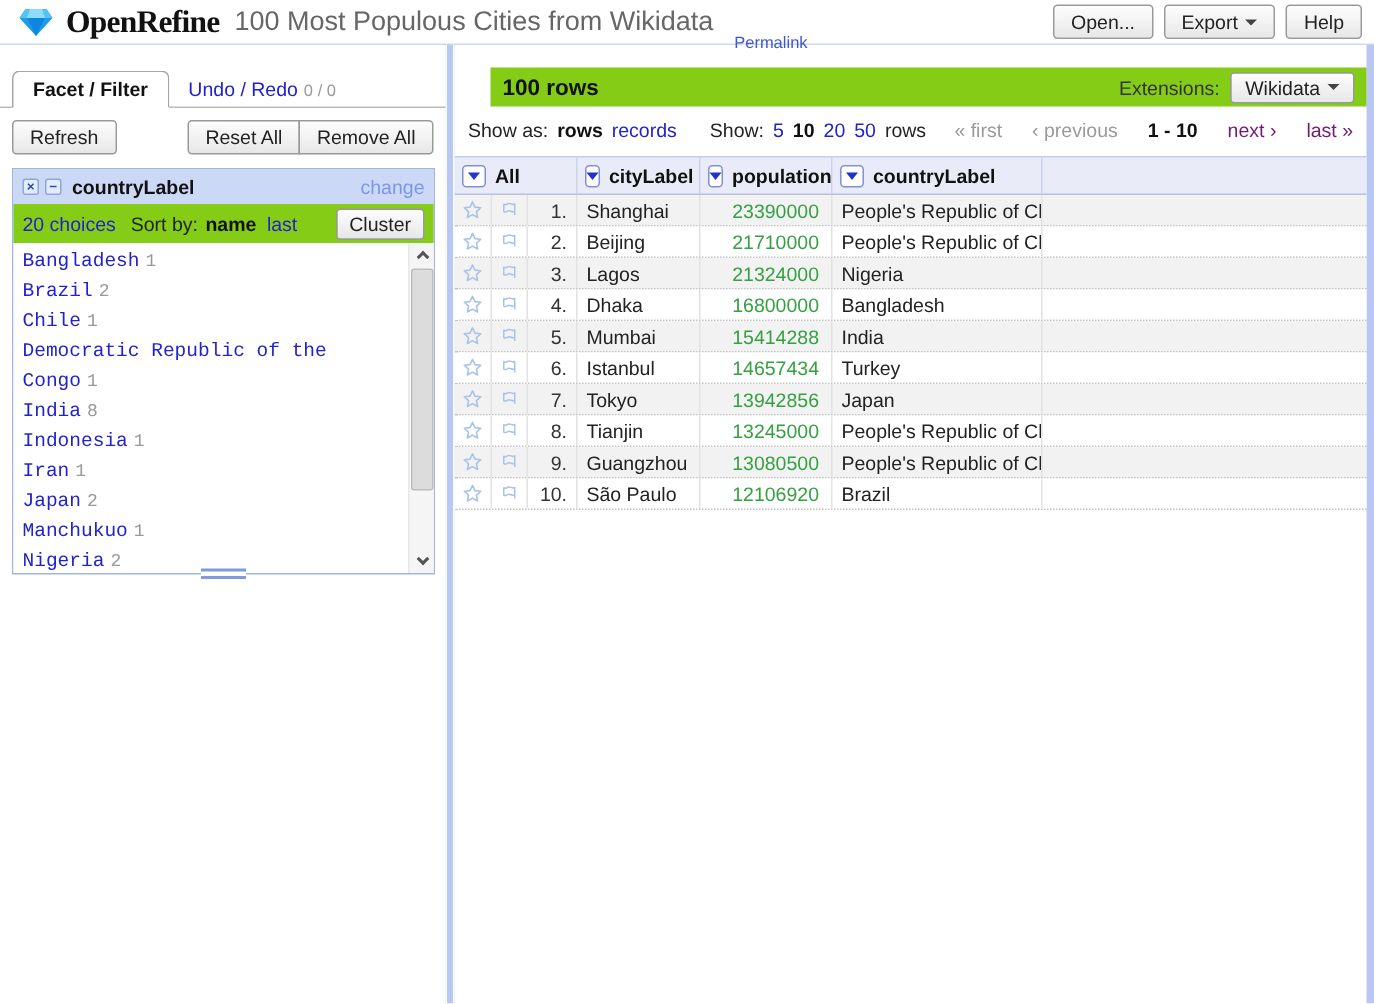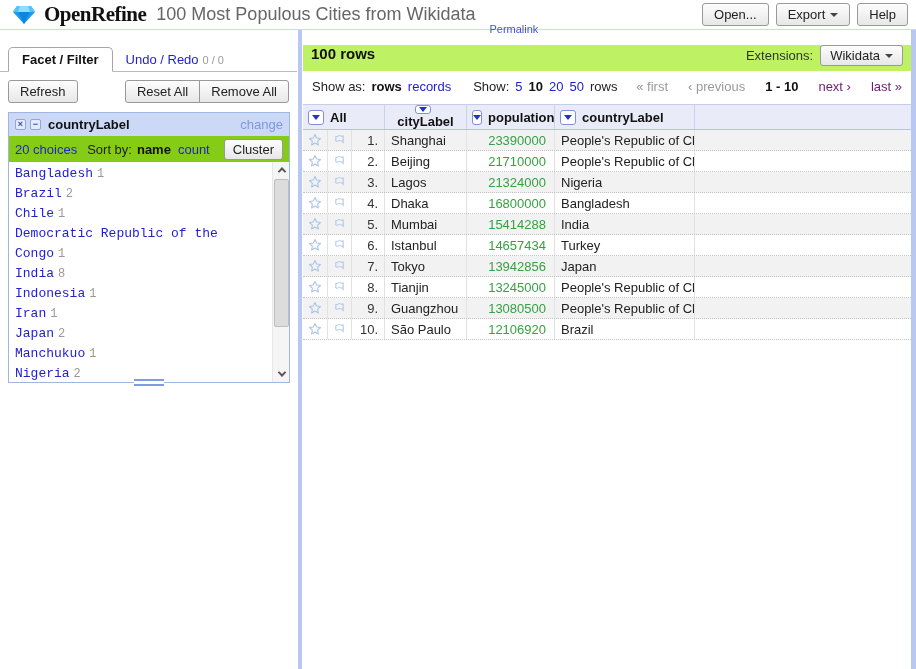--- a/index.html
+++ b/index.html
@@ -69,21 +69,21 @@
   .chev { width:6px; height:6px; border-left:2px solid #555; border-top:2px solid #555; }
   .chev.up { transform:rotate(45deg) translate(1px,1px); }
   .chev.down { transform:rotate(225deg) translate(1px,1px); }
   .sb-thumb { position:absolute; top:17px; left:1px; width:15px; height:148px; background:#dcdcdc;
     border:1px solid #bdbdbd; border-radius:2px; cursor:pointer; }
   .resize-handle { position:absolute; bottom:-4px; left:50%; transform:translateX(-50%);
     width:30px; height:7px; background:#fff; border-top:2px solid #7f9ce0; border-bottom:2px solid #7f9ce0;
     cursor:row-resize; }
 
   
-  .summary-bar { height:26px; background:#bef264; display:flex; align-items:flex-start; padding:0 8px; }
+  .summary-bar { height:26px; background:#84cc16; display:flex; align-items:center; padding:0 8px;margin-left:24px; }
   .rows-summary { font-weight:bold; font-size:15px; color:#111; }
   .extensions { margin-left:auto; display:flex; align-items:center; gap:7px; }
   .extensions-label { color:#333; }
   .ext-btn { padding:2px 9px; }
 
   
   .view-toolbar { height:30px; display:flex; align-items:center; padding:0 9px; }
   .view-toolbar .lbl { color:#222; margin-right:6px; }
   .view-toolbar .sel { font-weight:bold; color:#111; margin-right:6px; }
   .view-toolbar a.opt { color:#2222cc; cursor:pointer; margin-right:6px; text-decoration:none; }
@@ -96,21 +96,21 @@
   
   .data-table { margin-top:3px; }
   .thead { display:flex; background:#e9ecf8; border-top:1px solid #c6cde8;
     border-bottom:1px solid #b9c1dd; height:26px; }
   .th { display:flex; align-items:center; padding:0 5px; font-weight:bold; color:#111;
     border-right:1px solid #ccd2ea; }
   .dd-btn { display:inline-flex; align-items:center; justify-content:center; width:16px; height:15px;
     background:#fff; border:1px solid #8090d8; border-radius:3px; margin-right:6px; cursor:pointer; }
   .dd-tri { width:0; height:0; border-left:4px solid transparent; border-right:4px solid transparent;
     border-top:5px solid #2233cc; }
-  .col-all { width:82px; } .col-city { width:82px;flex-direction:column; } .col-pop { width:88px; }
+  .col-all { width:82px; } .col-city { width:82px; } .col-pop { width:88px; }
   .col-country { width:140px; } .col-fill { flex:1; border-right:none; }
 
   .tr { display:flex; height:21px; border-bottom:1px dotted #c3c3c3; background:#fff; }
   .tr.odd { background:#f2f2f2; }
   .td { display:flex; align-items:center; border-right:1px solid #e2e2e2; overflow:hidden;
     white-space:nowrap; }
   .td-star { width:25px; justify-content:center; cursor:pointer; }
   .td-flag { width:24px; justify-content:center; cursor:pointer; }
   .td-num { width:33px; justify-content:flex-end; padding-right:6px; color:#333; }
   .td-city { width:82px; padding-left:6px; cursor:pointer; }
@@ -163,21 +163,21 @@
       <div class="facet-header">
         <span class="mini-box">×</span>
         <span class="mini-box">−</span>
         <span class="facet-title">countryLabel</span>
         <a class="change-link">change</a>
       </div>
       <div class="facet-summary">
         <a class="choices-link">20 choices</a>
         <span class="sort-label">Sort by:</span>
         <a class="sort-name">name</a>
-        <a class="sort-count">count</a>
+        <a class="sort-count">last</a>
         <button class="btn cluster-btn">Cluster</button>
       </div>
       <div class="facet-body">
         <div class="choice-list">
           <div class="choice"><a>Bangladesh</a><span class="cnt">1</span></div>
           <div class="choice"><a>Brazil</a><span class="cnt">2</span></div>
           <div class="choice"><a>Chile</a><span class="cnt">1</span></div>
           <div class="choice"><a>Democratic Republic of the Congo</a><span class="cnt">1</span></div>
           <div class="choice"><a>India</a><span class="cnt">8</span></div>
           <div class="choice"><a>Indonesia</a><span class="cnt">1</span></div>

